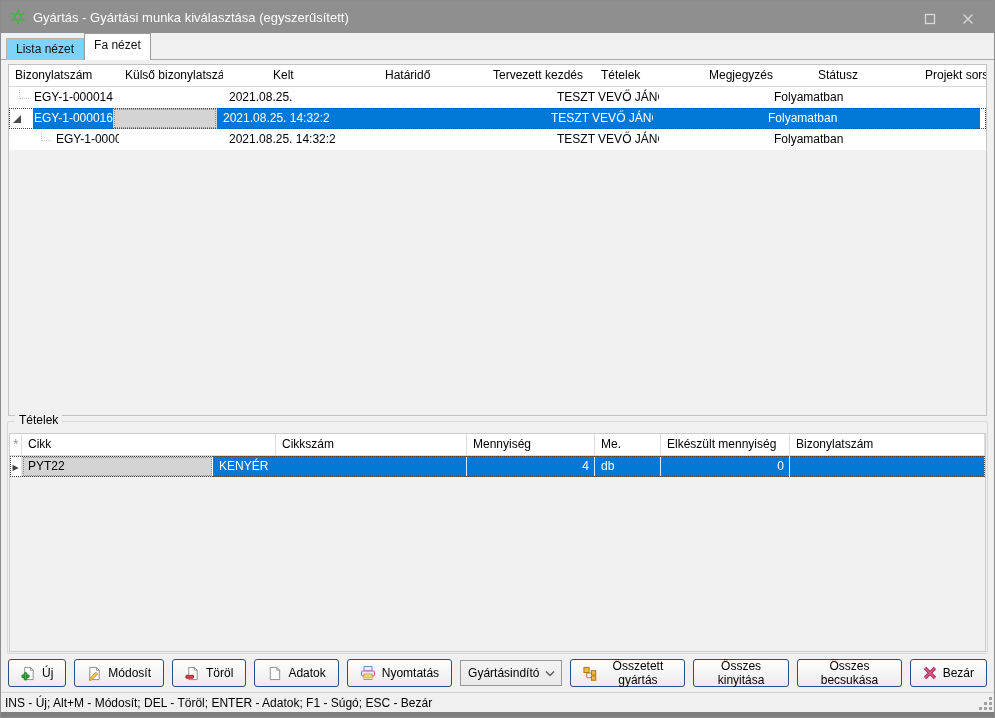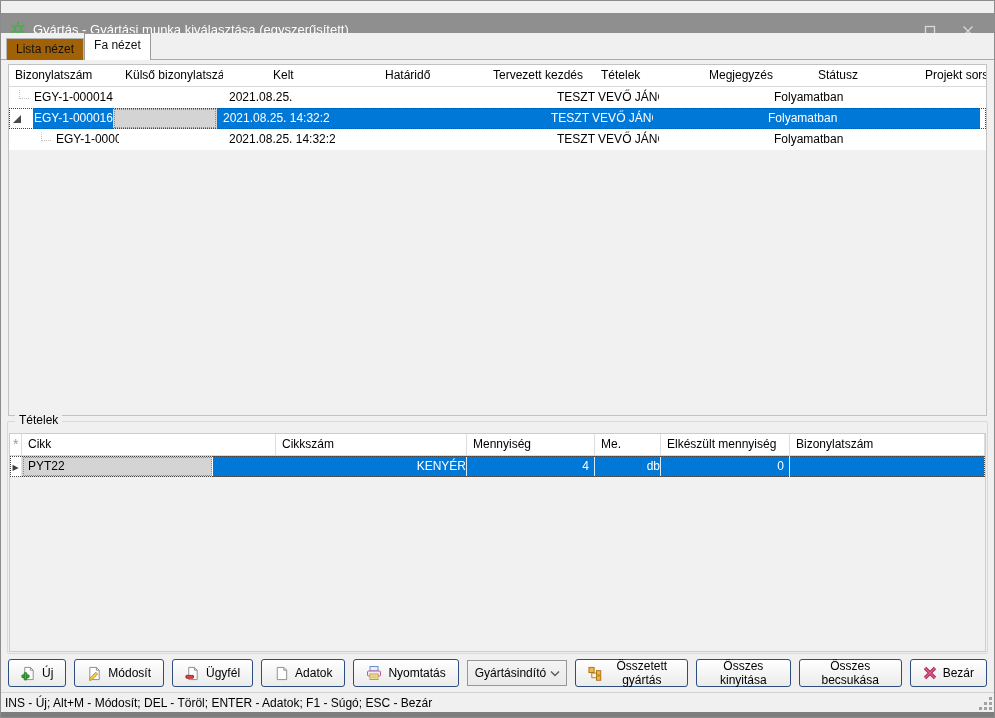--- a/index.html
+++ b/index.html
@@ -1,50 +1,50 @@
 <!DOCTYPE html>
 <html><head>
 <meta charset="utf-8">
 <style>
   html,body{margin:0;padding:0;background:#d7d7d7;font-family:"Liberation Sans","DejaVu Sans",sans-serif;}
   .window{position:relative;width:995px;height:718px;background:#f0f0f0;border:1px solid #8c8c8c;box-sizing:border-box;overflow:hidden;}
 
   
-  .titlebar{position:absolute;left:0;top:12px;right:0;height:32px;background:#8f8f8f;display:flex;align-items:center;}
+  .titlebar{position:absolute;left:0;top:0;right:0;height:32px;background:#8f8f8f;display:flex;align-items:center;}
   .titlebar .appicon{margin-left:9px;width:16px;height:16px;flex:none;}
   .titlebar .title{color:#fff;font-size:13px;margin-left:7px;white-space:nowrap;}
   .winctrls{margin-left:auto;display:flex;align-items:center;gap:26px;padding-right:20px;}
   .winctrls span{width:12px;height:12px;display:inline-block;cursor:default;}
 
   
   .tabstrip{position:absolute;left:0;top:32px;right:0;height:27px;background:#f0f0f0;display:flex;align-items:flex-end;padding-left:5px;box-sizing:border-box;}
   .tabstrip::after{content:"";position:absolute;left:0;right:0;bottom:0;height:1px;background:#a9a9a9;}
   .tab{font-size:12px;color:#111;padding:3px 9px 4px 9px;position:relative;cursor:default;}
-  .tab.inactive{background:#a16207;border:1px solid #b6b6b6;border-bottom:none;height:14px;z-index:1;}
+  .tab.inactive{background:#7dd3fc;border:1px solid #b6b6b6;border-bottom:none;height:14px;z-index:1;}
   .tab.active{background:#fff;border:1px solid #9b9b9b;border-bottom:none;height:18px;z-index:2;padding-top:4px;}
 
   
   .grid{position:absolute;background:#f1f1f1;border:1px solid #c2c2c2;box-sizing:border-box;overflow:hidden;}
   .ghead{display:flex;background:#fff;border-bottom:1px solid #d8d8d8;height:21px;}
   .hcell{font-size:12px;color:#000;line-height:21px;padding-left:6px;box-sizing:border-box;white-space:nowrap;overflow:hidden;flex:none;}
   .trow,.irow{display:flex;height:21px;background:#fff;}
   .tcell,.icell{font-size:12px;color:#000;line-height:21px;box-sizing:border-box;white-space:nowrap;overflow:hidden;flex:none;height:21px;}
   .pad{padding-left:6px;}
   .selbg{background:#0078d7;color:#fff;}
   .fgray{background:#d4d4d4;color:#000;outline:1px dotted #8a8a8a;outline-offset:-2px;}
   .trow.sel,.irow.sel{outline:1px dotted #444;outline-offset:-1px;}
   .treecell{display:flex;padding:0;}
   .indent{flex:none;display:flex;align-items:center;position:relative;height:21px;}
   .indent svg{margin-left:3px;}
   .guide{position:absolute;right:4px;bottom:9px;width:9px;height:8px;border-left:1px dotted #c3c3c3;border-bottom:1px dotted #c3c3c3;}
   .tval{flex:1 1 auto;padding-left:1px;overflow:hidden;white-space:nowrap;}
   
   .ihead .hcell{border-right:1px solid #dedede;}
   .icell{border-right:1px solid #ededed;}
-  .irow.sel .icell.selbg{border-right:1px solid rgba(255,255,255,.85);text-align:right;}
+  .irow.sel .icell.selbg{border-right:1px solid rgba(255,255,255,.85);}
   .irow.sel .icell.fgray{border-right:1px solid #fff;}
   .icell.right{text-align:right;padding-right:5px;}
   .icell.indcol{background:#fff;border-right:1px solid #dedede;text-align:center;}
   .star{color:#9a9a9a;font-size:14px;padding-left:3px;}
   .rowarrow{color:#3f3f3f;font-size:8px;line-height:21px;}
 
   
   .groupbox{position:absolute;left:6px;top:420px;width:981px;height:233px;border:1px solid #d9d9d9;border-radius:2px;box-sizing:border-box;}
   .grouplabel{position:absolute;top:-9px;left:7px;background:#f0f0f0;padding:0 4px;font-size:12px;color:#000;}
 
@@ -214,21 +214,21 @@
         <path d="M3.2 12.8 l6.2-6.2 2 2 -6.2 6.2 -2.6 0.6 z" fill="#f2c84b" stroke="#b08a20" stroke-width="0.8"></path>
       </svg>
       <span>Módosít</span>
     </button>
     <button class="btn">
       <svg width="15" height="15" viewBox="0 0 16 16">
         <path d="M4 1.5 h6 l3 3 v10 h-9 z" fill="#ffffff" stroke="#8a8a8a"></path>
         <path d="M10 1.5 v3 h3" fill="none" stroke="#8a8a8a"></path>
         <rect x="1" y="10" width="8" height="3" rx="0.5" fill="#d84a4a" stroke="#9c1f1f"></rect>
       </svg>
-      <span>Ügyfél</span>
+      <span>Töröl</span>
     </button>
     <button class="btn">
       <svg width="15" height="15" viewBox="0 0 16 16">
         <path d="M3.5 1.5 h7 l3 3 v10 h-10 z" fill="#ffffff" stroke="#8a8a8a"></path>
         <path d="M10.5 1.5 v3 h3" fill="none" stroke="#8a8a8a"></path>
       </svg>
       <span>Adatok</span>
     </button>
     <button class="btn">
       <svg width="16" height="16" viewBox="0 0 16 16">

